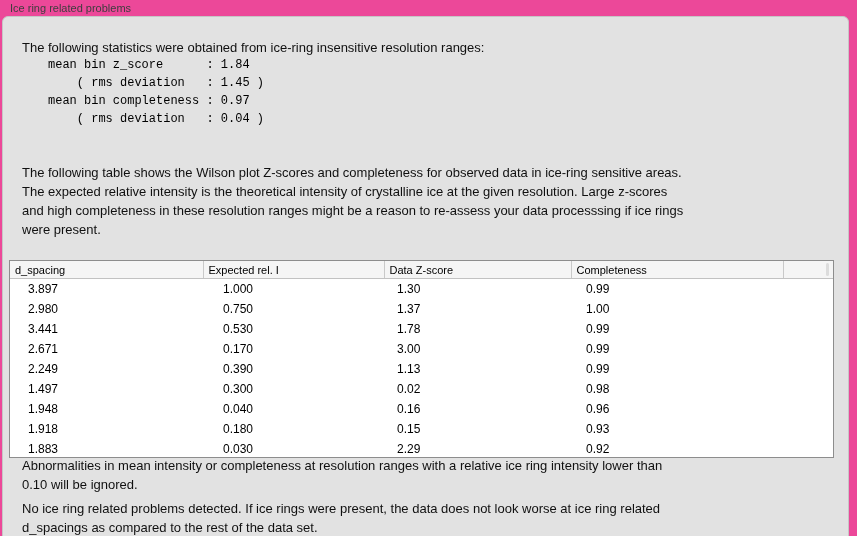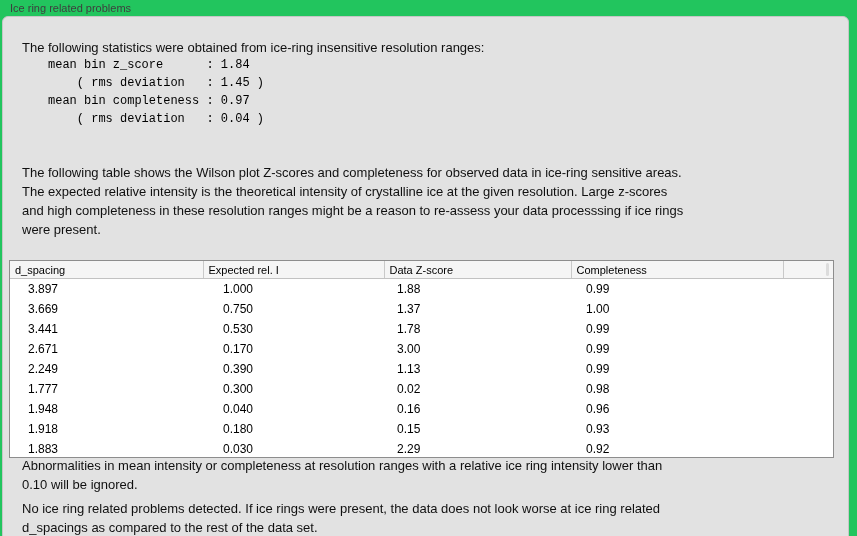--- a/index.html
+++ b/index.html
@@ -5,21 +5,21 @@
   html, body { margin:0; padding:0; }
   body {
     background:#ececec;
     font-family:"Liberation Sans", sans-serif;
     -webkit-font-smoothing:antialiased;
   }
   .screen {
     position:relative;
     width:857px; height:536px;
     overflow:hidden;
-    background:#22c55e;
+    background:#ec4899;
   }
   .group-title {
     position:absolute; left:10px; top:2px;
     font-size:11px; color:#3e3e3e;
   }
   .groupbox {
     position:absolute; left:2px; top:16px;
     width:847px; height:540px;
     background:#e2e2e2;
     border:1px solid #c6c6c6;
@@ -118,26 +118,26 @@
             <th class="sep">Expected rel. I</th>
             <th class="sep">Data Z-score</th>
             <th class="sep">Completeness</th>
             <th class="sep"></th>
           </tr>
       </thead>
       <tbody>
           <tr>
             <td class="c0">3.897</td>
             <td class="c1">1.000</td>
-            <td class="c2">1.88</td>
-            <td class="c3">0.99</td>
-            <td></td>
-          </tr>
-          <tr>
-            <td class="c0">3.669</td>
+            <td class="c2">1.30</td>
+            <td class="c3">0.99</td>
+            <td></td>
+          </tr>
+          <tr>
+            <td class="c0">2.980</td>
             <td class="c1">0.750</td>
             <td class="c2">1.37</td>
             <td class="c3">1.00</td>
             <td></td>
           </tr>
           <tr>
             <td class="c0">3.441</td>
             <td class="c1">0.530</td>
             <td class="c2">1.78</td>
             <td class="c3">0.99</td>
@@ -151,21 +151,21 @@
             <td></td>
           </tr>
           <tr>
             <td class="c0">2.249</td>
             <td class="c1">0.390</td>
             <td class="c2">1.13</td>
             <td class="c3">0.99</td>
             <td></td>
           </tr>
           <tr>
-            <td class="c0">1.777</td>
+            <td class="c0">1.497</td>
             <td class="c1">0.300</td>
             <td class="c2">0.02</td>
             <td class="c3">0.98</td>
             <td></td>
           </tr>
           <tr>
             <td class="c0">1.948</td>
             <td class="c1">0.040</td>
             <td class="c2">0.16</td>
             <td class="c3">0.96</td>

